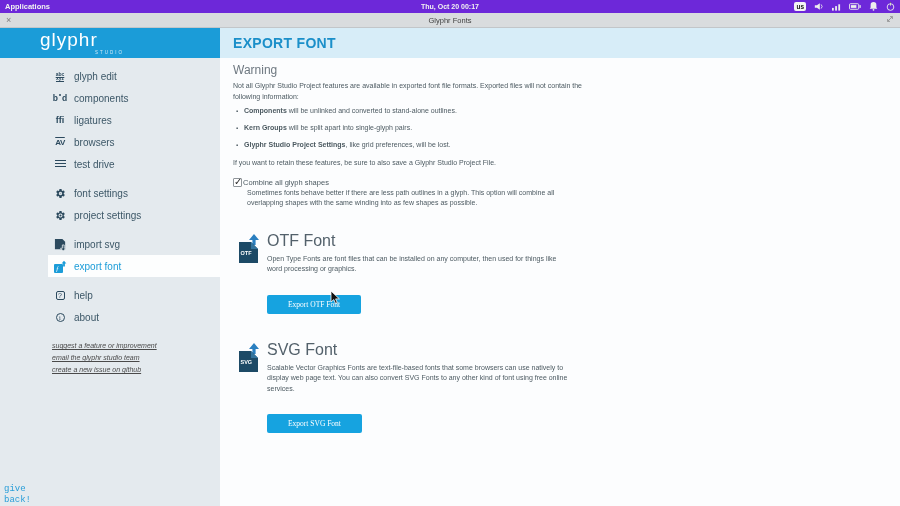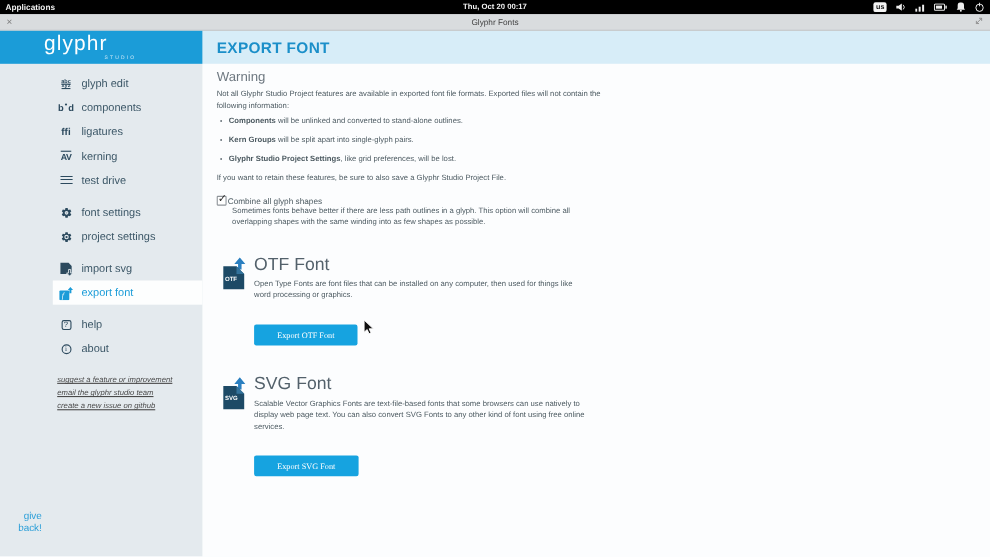--- a/index.html
+++ b/index.html
@@ -1,40 +1,40 @@
 <!DOCTYPE html>
 <html><head>
 <meta charset="utf-8">
 <style>
   * { box-sizing: border-box; margin: 0; padding: 0; }
   html,body { width:900px; height:506px; overflow:hidden; }
   body { font-family:"Liberation Sans","DejaVu Sans",sans-serif; background:#fbfcfe; position:relative; }
 
   
-  .topbar { height:13px; background:#000000; color:#f2f2f2; display:flex; align-items:center;
+  .topbar { height:13px; background:#6d28d9; color:#f2f2f2; display:flex; align-items:center;
             padding:0 5px; font-size:7.5px; position:relative; }
   .topbar .apps { font-weight:bold; }
   .topbar .clock { position:absolute; left:50%; transform:translateX(-50%); font-weight:bold; font-size:7px; }
   .tray { margin-left:auto; display:flex; align-items:center; gap:8px; }
   .kbd-badge { background:#f4f4f4; color:#141414; border-radius:2px; font-size:6.5px; font-weight:bold;
                padding:0 2px; line-height:9px; }
   .tray svg { display:block; }
 
   
   .winbar { height:15px; background:#d9dcde; border-bottom:1px solid #c2c6c9; display:flex;
             align-items:center; padding:0 6px; position:relative; font-size:7.5px; color:#3f3f3f; }
   .winbar .close { color:#7d7d7d; font-size:9px; line-height:9px; cursor:pointer; }
   .winbar .title { position:absolute; left:50%; transform:translateX(-50%); }
   .winbar .resize { margin-left:auto; cursor:pointer; }
 
   
   .app { display:flex; height:478px; }
 
   
-  .sidebar { width:184px; flex-shrink:0; background:#e4eaee; position:relative; }
+  .sidebar { width:220px; flex-shrink:0; background:#e4eaee; position:relative; }
   .logo-band { height:30px; background:#1b9cd8; position:relative; }
   .logo-text { position:absolute; left:40px; top:1px; color:#fff; font-size:19px; letter-spacing:1px; }
   .logo-sub { position:absolute; left:95px; top:22px; color:#cfe9f7; font-size:4.5px; letter-spacing:2px;
               text-transform:uppercase; }
   .nav { padding-top:7px;padding-left:15px; }
   .nav-item { display:flex; align-items:center; height:22px; margin-left:33px; padding-left:4px;
               color:#3c5767; font-size:10px; cursor:pointer; }
   .nav-item.selected { background:#fdfefe; color:#1b9cd8; }
   .nav-gap { height:7px; }
   .nav-ic { width:16px; margin-right:6px; display:flex; flex-direction:column; align-items:center;
@@ -49,22 +49,22 @@
   .ic-av { font-size:8px; font-weight:bold; letter-spacing:-0.5px; text-decoration:overline; }
   .ic-lines { width:11px; height:9px;
               background:repeating-linear-gradient(to bottom, currentColor 0 1px, transparent 1px 3px); }
   .ic-help { width:9px; height:9px; border:1px solid currentColor; border-radius:2px; font-size:7px;
              line-height:7px; text-align:center; display:block; }
   .ic-about { width:9px; height:9px; border:1px solid currentColor; border-radius:50%; font-size:6.5px;
               line-height:7px; text-align:center; display:block; font-family:"Liberation Serif",serif; }
   .links { margin:14px 0 0 37px; }
   .link-item { display:block; font-size:7px; font-style:italic; text-decoration:underline;
                color:#4a4a4a; margin-bottom:5px; cursor:pointer; }
-  .give-back { position:absolute; left:4px; bottom:20px; width:34px; text-align:right; color:#2a9ed8;
-               font-size:9px; line-height:11px; cursor:pointer; }
+  .give-back { position:absolute; left:4px; bottom:0; width:34px; text-align:left; color:#2a9ed8;
+               font-size:9px; line-height:11px; cursor:pointer;font-family:Liberation Mono, monospace; }
 
   
   .main { flex:1; background:#fcfdfe; }
   .page-header { height:30px; background:#d7edf8; display:flex; align-items:center; padding-left:13px; }
   .page-title { color:#1b8fc9; font-size:14px; font-weight:600; letter-spacing:0.3px; }
   .content { padding:5px 0 0 13px; color:#4c5a61; }
   .h-warning { font-size:12px; font-weight:400; color:#6e7880; }
   .p-small { font-size:7px; line-height:10.5px; }
   .intro { max-width:368px; margin-top:4px; }
   .warn-list { list-style:none; margin-top:5px; font-size:7px; }
@@ -167,21 +167,21 @@
       <div class="nav-item">
         <span class="nav-ic">
             <span class="ic-ffi">ffi</span>
           </span>
         <span>ligatures</span>
       </div>
       <div class="nav-item">
         <span class="nav-ic">
             <span class="ic-av">AV</span>
           </span>
-        <span>kerning</span>
+        <span>browsers</span>
       </div>
       <div class="nav-item">
         <span class="nav-ic">
             <span class="ic-lines"></span>
           </span>
         <span>test drive</span>
       </div>
       <div class="nav-gap"></div>
       <div class="nav-item">
         <span class="nav-ic">

